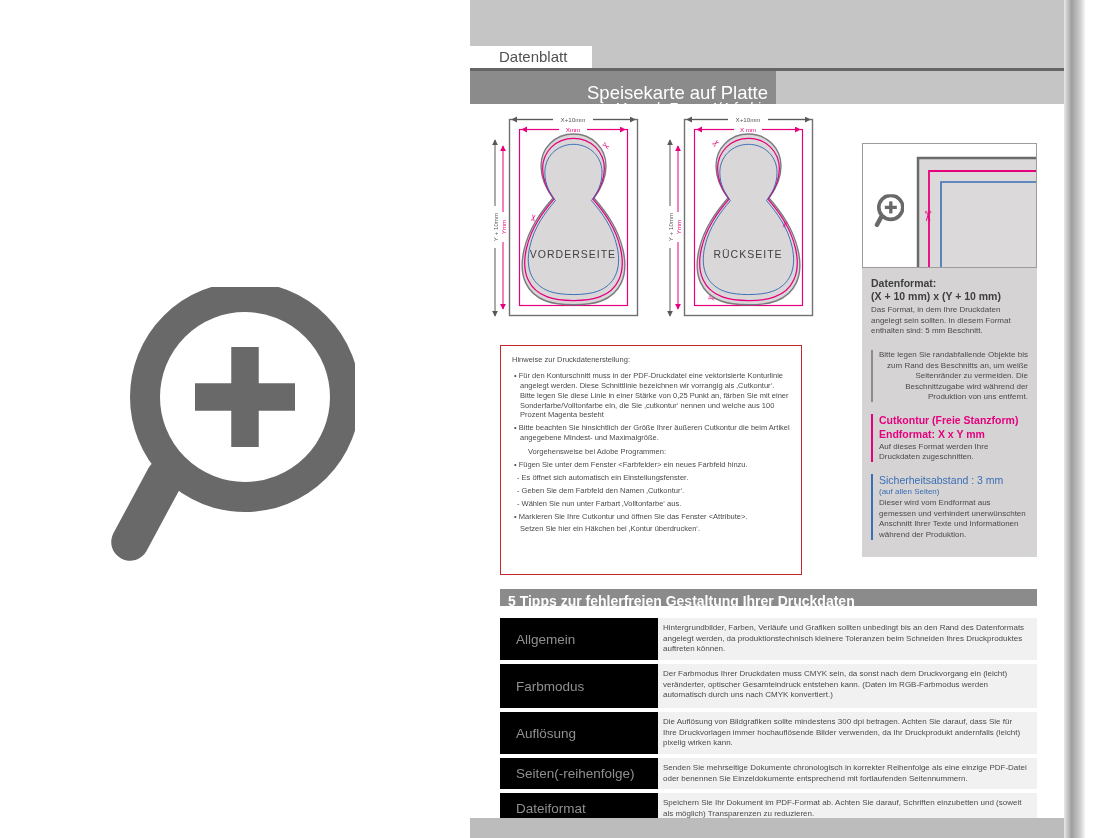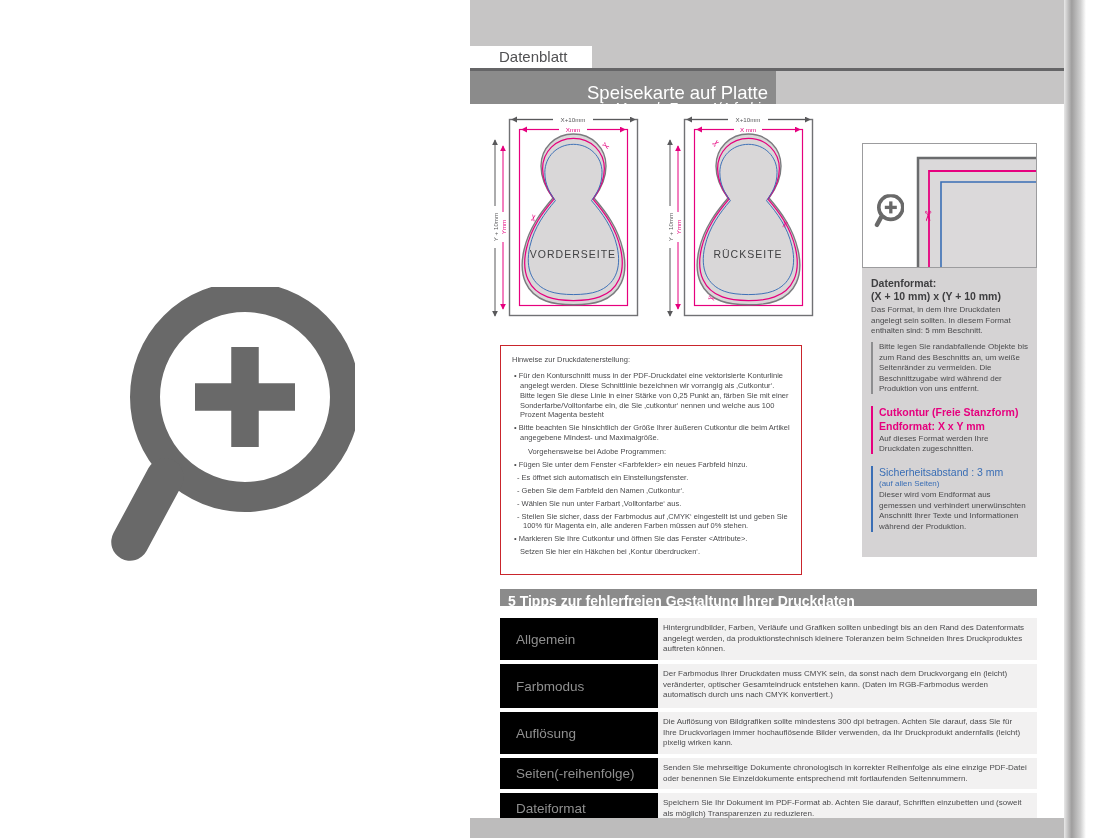--- a/index.html
+++ b/index.html
@@ -42,22 +42,22 @@
   .hl-dash::before{content:"- ";}
   .hl-cont{padding-left:8px;margin-top:3px;}
   
   .corner-box{left:862px;top:143px;width:175px;height:125px;background:#fff;
               border:1px solid #9c9c9e;box-sizing:border-box;overflow:hidden;}
   
   .side-panel{left:862px;top:268px;width:175px;height:289px;background:var(--panel-gray);
               box-sizing:border-box;padding:9px 9px;color:var(--text-dark);
               font-size:8px;line-height:1.3;}
   .df-title{font-size:10.5px;font-weight:bold;color:#3e3e40;line-height:1.25;}
-  .df-text{margin-top:2px;margin-bottom:6px;}
-  .note-block{border-left:2px solid #8d8d8f;padding-left:6px;margin-bottom:12px;}
+  .df-text{margin-top:2px;margin-bottom:14px;}
+  .note-block{border-left:2px solid #8d8d8f;padding-left:6px;margin-bottom:12px;text-align:right;}
   .cut-block{border-left:2px solid var(--magenta);padding-left:6px;margin-bottom:12px;}
   .cut-title{font-size:10.5px;font-weight:bold;color:var(--magenta);line-height:1.3;}
   .safe-block{border-left:2px solid var(--blue);padding-left:6px;}
   .safe-title{font-size:10.5px;font-weight:normal;color:var(--blue);line-height:1.2;}
   .safe-sub{font-size:8px;color:var(--blue);margin-bottom:1px;}
   
   .tips-header{left:500px;top:589px;width:537px;height:17px;background:var(--bar-gray);
                color:#fff;font-size:14px;line-height:25px;padding-left:8px;box-sizing:border-box;font-weight:bold;}
   .tips-table{left:500px;top:618px;width:537px;}
   .tip-row{display:flex;margin-bottom:4px;}
@@ -163,21 +163,20 @@
   <div class="abs hints-box">
     <div>
         <div class="hl hl-title">Hinweise zur Druckdatenerstellung:</div>
         <div class="hl hl-bullet">Für den Konturschnitt muss in der PDF-Druckdatei eine vektorisierte Konturlinie angelegt werden. Diese Schnittlinie bezeichnen wir vorrangig als ‚Cutkontur‘. Bitte legen Sie diese Linie in einer Stärke von 0,25 Punkt an, färben Sie mit einer Sonderfarbe/Volltonfarbe ein, die Sie ‚cutkontur‘ nennen und welche aus 100 Prozent Magenta besteht</div>
         <div class="hl hl-bullet">Bitte beachten Sie hinsichtlich der Größe Ihrer äußeren Cutkontur die beim Artikel angegebene Mindest- und Maximalgröße.</div>
         <div class="hl hl-plain">Vorgehensweise bei Adobe Programmen:</div>
         <div class="hl hl-bullet">Fügen Sie unter dem Fenster &lt;Farbfelder&gt; ein neues Farbfeld hinzu.</div>
         <div class="hl hl-dash">Es öffnet sich automatisch ein Einstellungsfenster.</div>
         <div class="hl hl-dash">Geben Sie dem Farbfeld den Namen ‚Cutkontur‘.</div>
         <div class="hl hl-dash">Wählen Sie nun unter Farbart ‚Volltonfarbe‘ aus.</div>
-        <div class="hl hl-dash">Stellen Sie sicher, dass der Farbmodus auf ‚CMYK‘ eingestellt ist und geben Sie 100% für Magenta ein, alle anderen Farben müssen auf 0% stehen.</div>
         <div class="hl hl-bullet">Markieren Sie Ihre Cutkontur und öffnen Sie das Fenster &lt;Attribute&gt;.</div>
         <div class="hl hl-cont">Setzen Sie hier ein Häkchen bei ‚Kontur überdrucken‘.</div>
       </div>
   </div>
 
   <div class="abs corner-box">
     <svg width="173" height="123" viewBox="0 0 173 123">
       <rect x="55" y="14" width="118" height="109" fill="#dbd9da"></rect>
       <path d="M55,123 L55,14 L173,14" fill="none" style="stroke:#6a6b6d" stroke-width="2.5"></path>
       <path d="M66,123 L66,27 L173,27" fill="none" style="stroke:var(--magenta)" stroke-width="1.8"></path>

